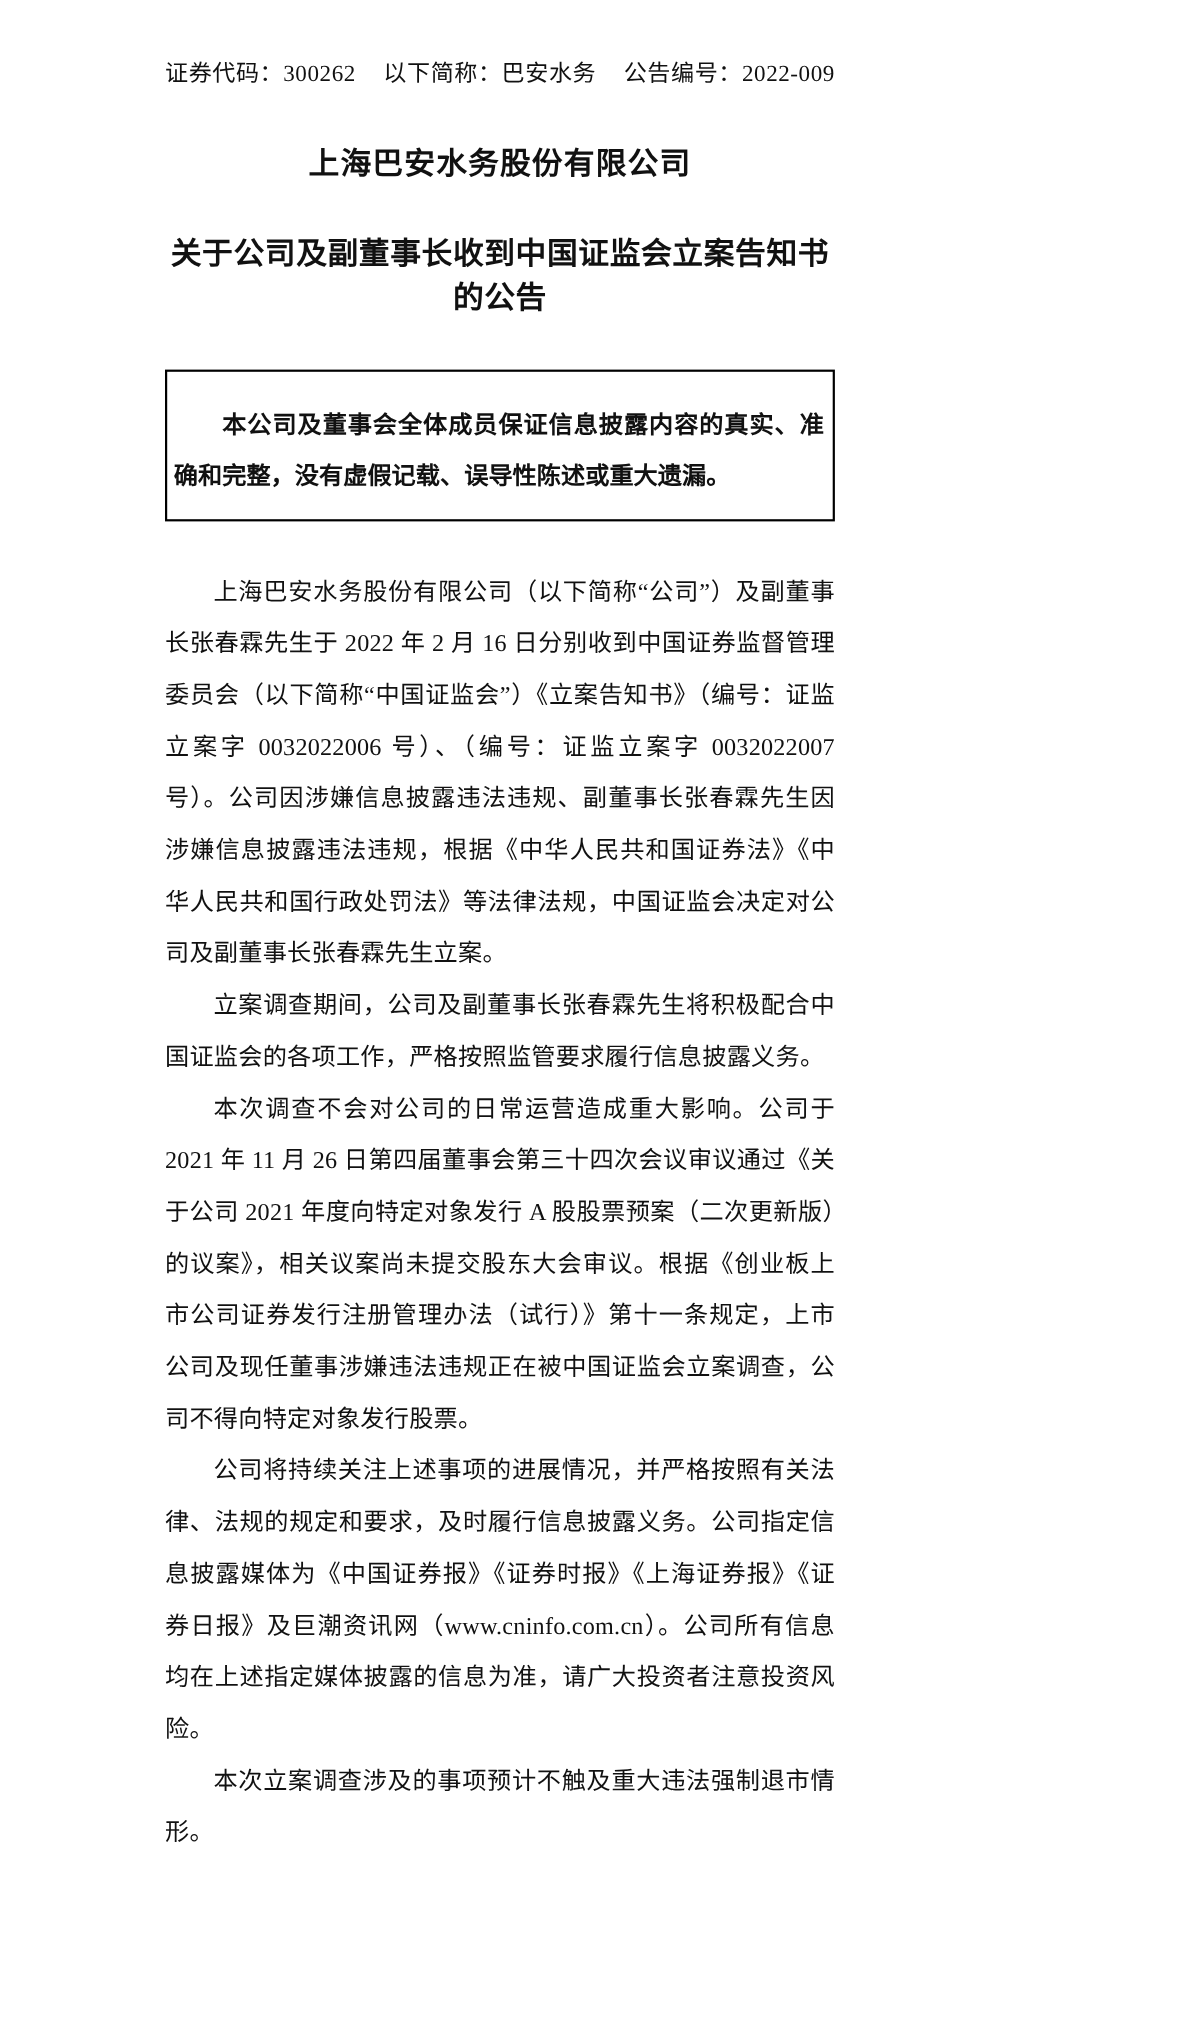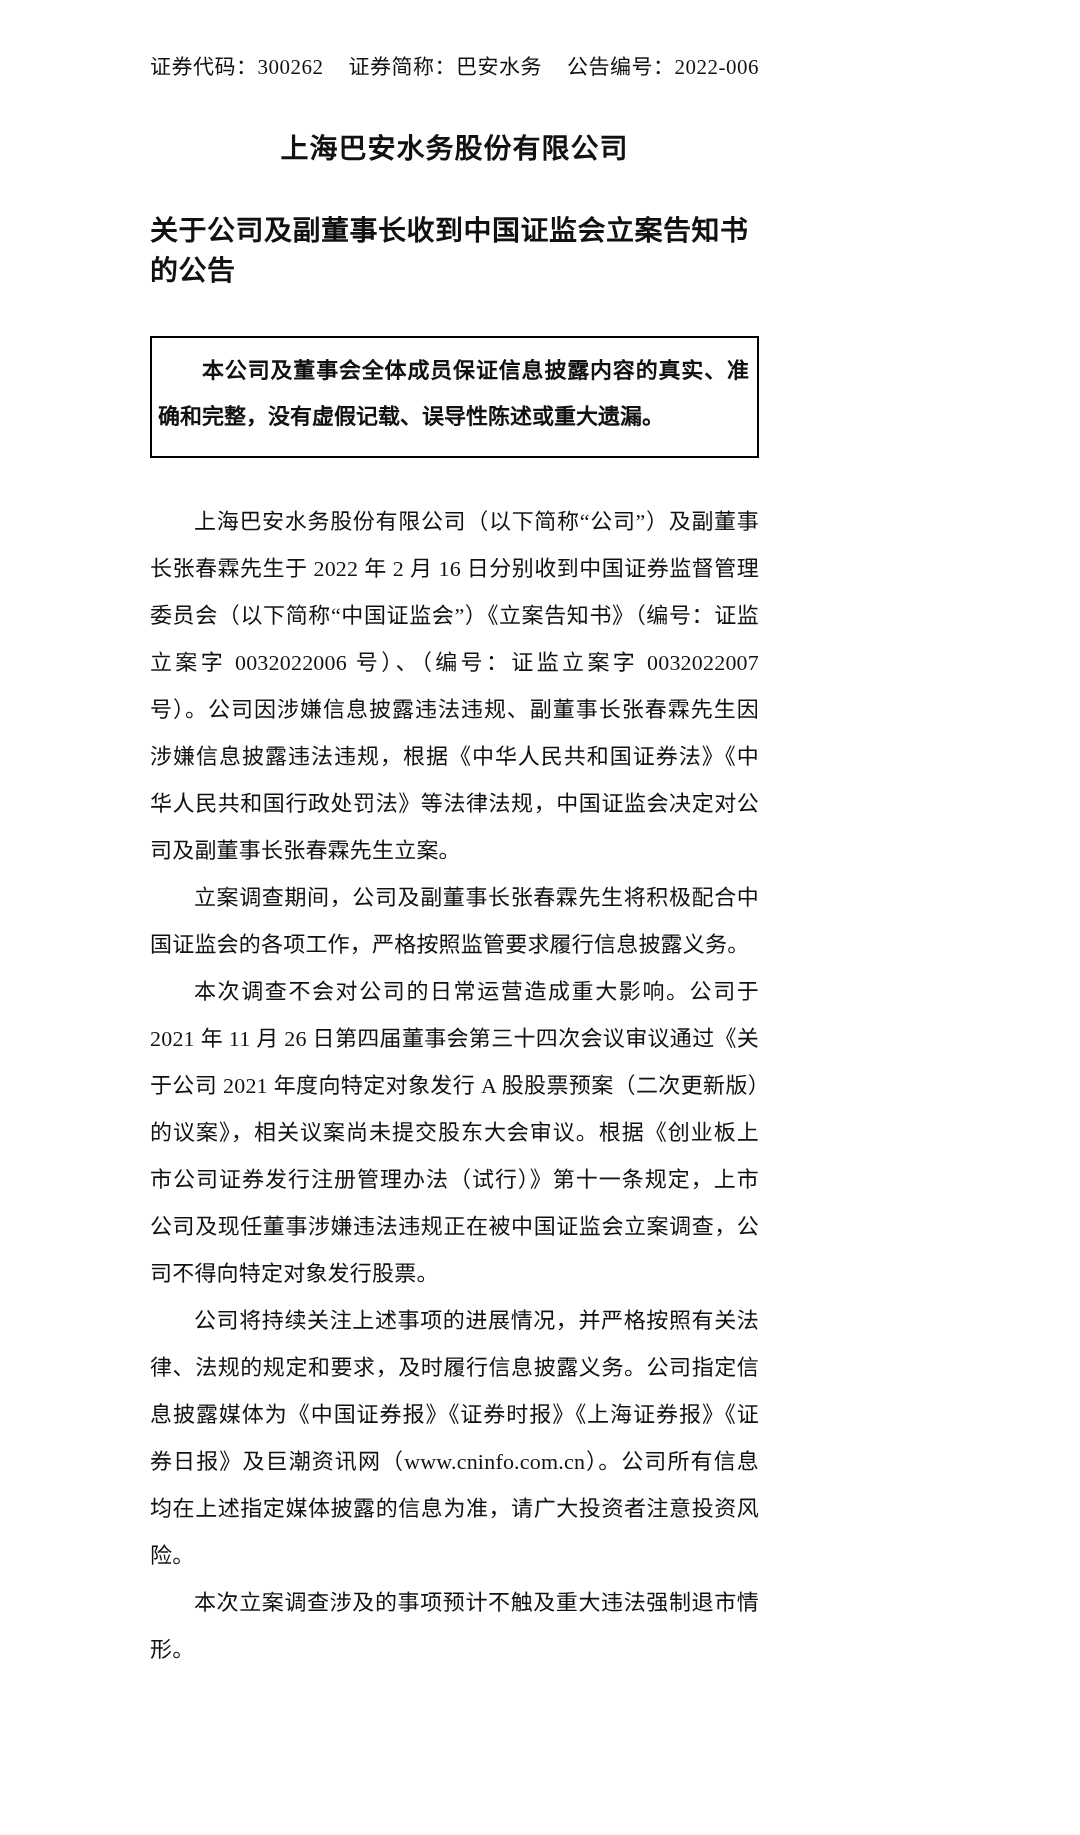--- a/index.html
+++ b/index.html
@@ -32,31 +32,31 @@
   
   .title-company {
     margin: 46px 0 0 0;
     text-align: center;
     font-size: 28px;
     font-weight: bold;
     letter-spacing: 1px;
   }
   .title-subject {
     margin: 42px 0 0 0;
-    text-align: left;
+    text-align: center;
     font-size: 28px;
     font-weight: bold;
     letter-spacing: 0.5px;
     font-family: Liberation Serif, serif;
   }
   
   .statement-box {
     margin-top: 48px;
     border: 2px solid #000000;
-    padding: 10px 8px 16px 6px;
+    padding: 26px 8px 16px 6px;
   }
   .statement-box p {
     margin: 0;
     font-size: 22px;
     font-weight: bold;
     line-height: 46px;
     text-indent: 2em;
     text-align: justify;
   }
   
@@ -87,22 +87,22 @@
     white-space: nowrap;
   }
 </style>
 </head>
 <body>
 
 <div class="page">
 
   <div class="doc-header">
     <span>证券代码：300262</span>
-    <span>证券简称：巴安水务</span>
-    <span>公告编号：2022-006</span>
+    <span>以下简称：巴安水务</span>
+    <span>公告编号：2022-009</span>
   </div>
 
   <h1 class="title-company">上海巴安水务股份有限公司</h1>
   <h2 class="title-subject">关于公司及副董事长收到中国证监会立案告知书的公告</h2>
 
   <div class="statement-box">
     <p>本公司及董事会全体成员保证信息披露内容的真实、准确和完整，没有虚假记载、误导性陈述或重大遗漏。</p>
   </div>
 
   <div class="doc-body">

